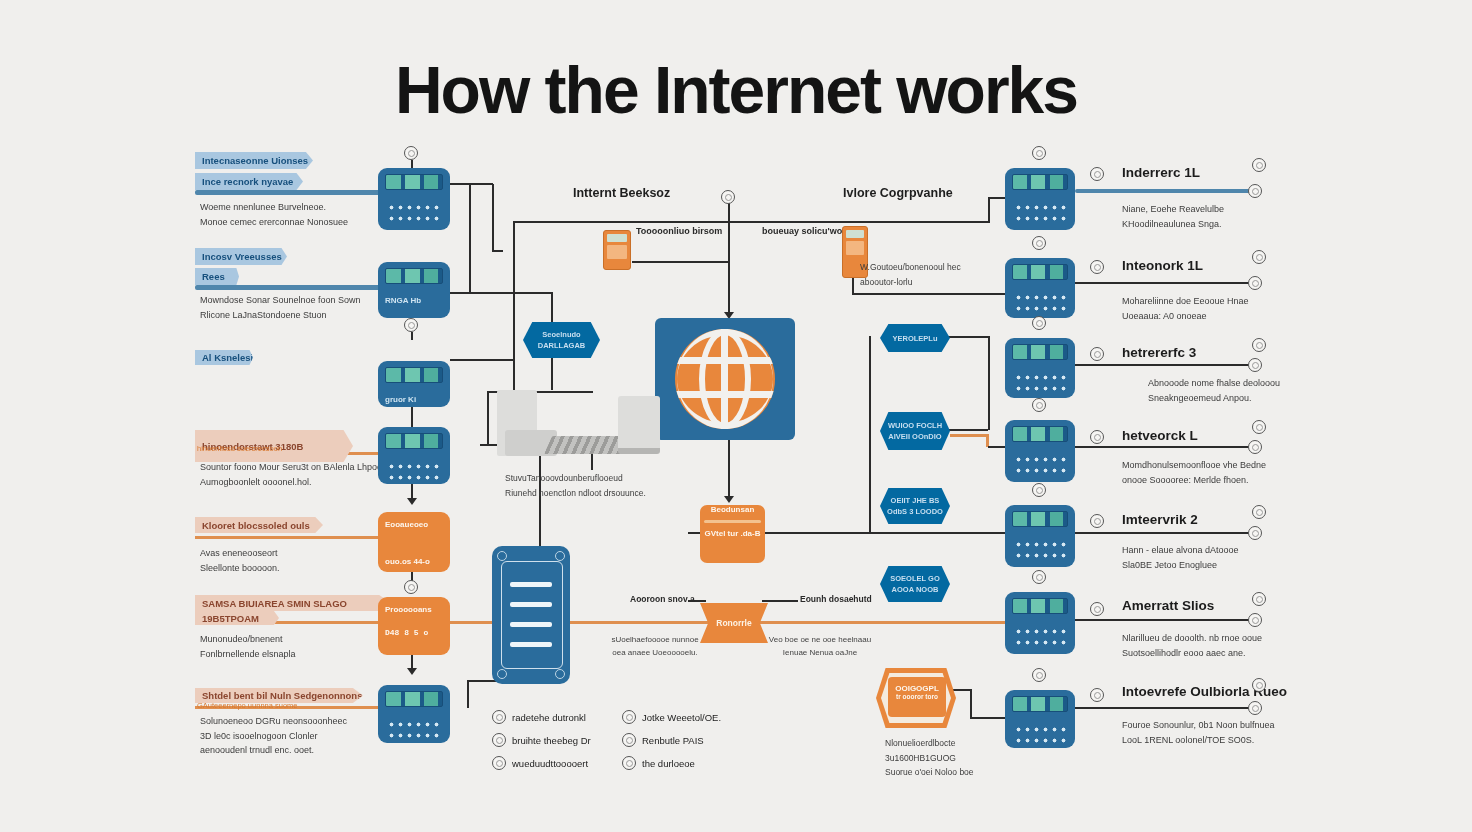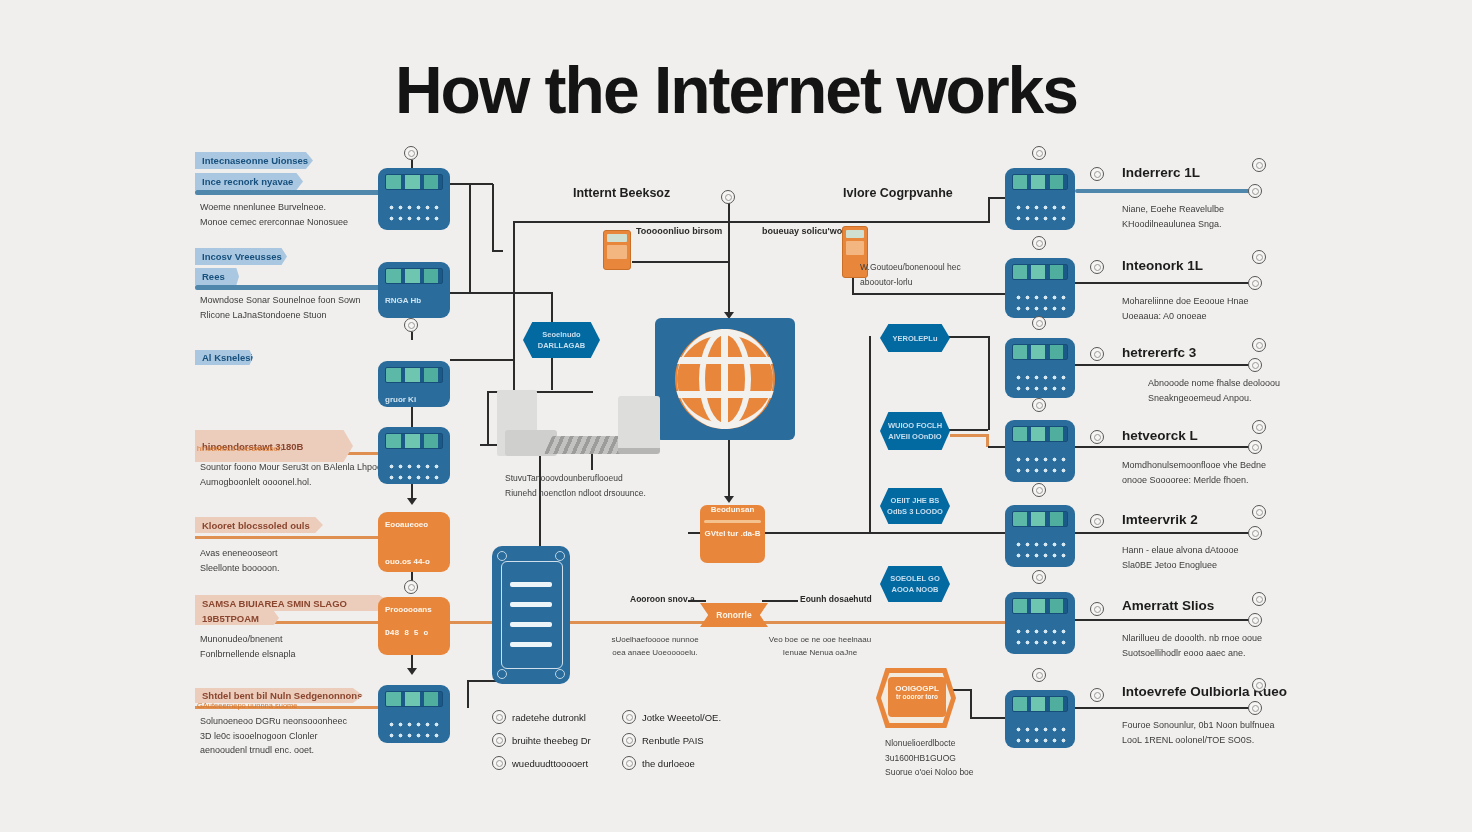--- a/index.html
+++ b/index.html
@@ -36,21 +36,21 @@
   .globe{width:140px;height:122px;background:#2a6c9c;border-radius:6px;}
   .gcirc{position:absolute;left:20px;top:11px;width:100px;height:100px;background:#e8873c;border-radius:50%;overflow:hidden;}
   .gband{position:absolute;left:0;width:100%;height:7px;background:#f2f1ee;}
   .gmer{position:absolute;top:0;height:100%;border:6px solid #f2f1ee;border-radius:50%;box-sizing:border-box;}
   
   .server{width:78px;height:138px;background:#2a6c9c;border-radius:10px;}
   .sinner{position:absolute;left:9px;top:15px;width:60px;height:106px;border:1.5px solid #cfe0ec;border-radius:6px;}
   .sbar{position:absolute;left:18px;width:42px;height:5px;background:#eef5f9;border-radius:2px;}
   .scorner{position:absolute;width:8px;height:8px;border:1.2px solid #bcd4e4;border-radius:50%;}
   
-  .router{width:68px;height:24px;background:#e8873c;clip-path:polygon(0 0,100% 0,88% 50%,100% 100%,0 100%,12% 50%);display:flex;align-items:center;justify-content:center;font-size:8.5px;font-weight:bold;color:#fdf2e4;}
+  .router{width:68px;height:40px;background:#e8873c;clip-path:polygon(0 0,100% 0,88% 50%,100% 100%,0 100%,12% 50%);display:flex;align-items:center;justify-content:center;font-size:8.5px;font-weight:bold;color:#fdf2e4;}
   .minilabel{font-size:8.5px;font-weight:bold;color:#2a2a2a;white-space:nowrap;}
   .minidesc{font-size:8px;line-height:13px;color:#444;text-align:center;}
   .minidesc span{display:block;white-space:nowrap;}
   .obox{background:#e8873c;border-radius:7px;color:#fdf6ee;font-size:8px;font-weight:bold;text-align:center;}
   .smalldev{background:#e8873c;border-radius:3px;border:1px solid #c96f28;}
   .smalldev:before{content:"";display:block;margin:3px 3px 0 3px;height:8px;background:#cfe0d2;border-radius:1px;}
   .smalldev:after{content:"";display:block;margin:3px 3px 0 3px;height:14px;background:#f3b680;border-radius:1px;}
   .rhead{font-size:13.5px;font-weight:bold;color:#1c1c1c;white-space:nowrap;}
   .clabel{font-size:12.5px;font-weight:bold;color:#1e1e1e;white-space:nowrap;}
   .legend-item{display:flex;align-items:center;gap:6px;}

